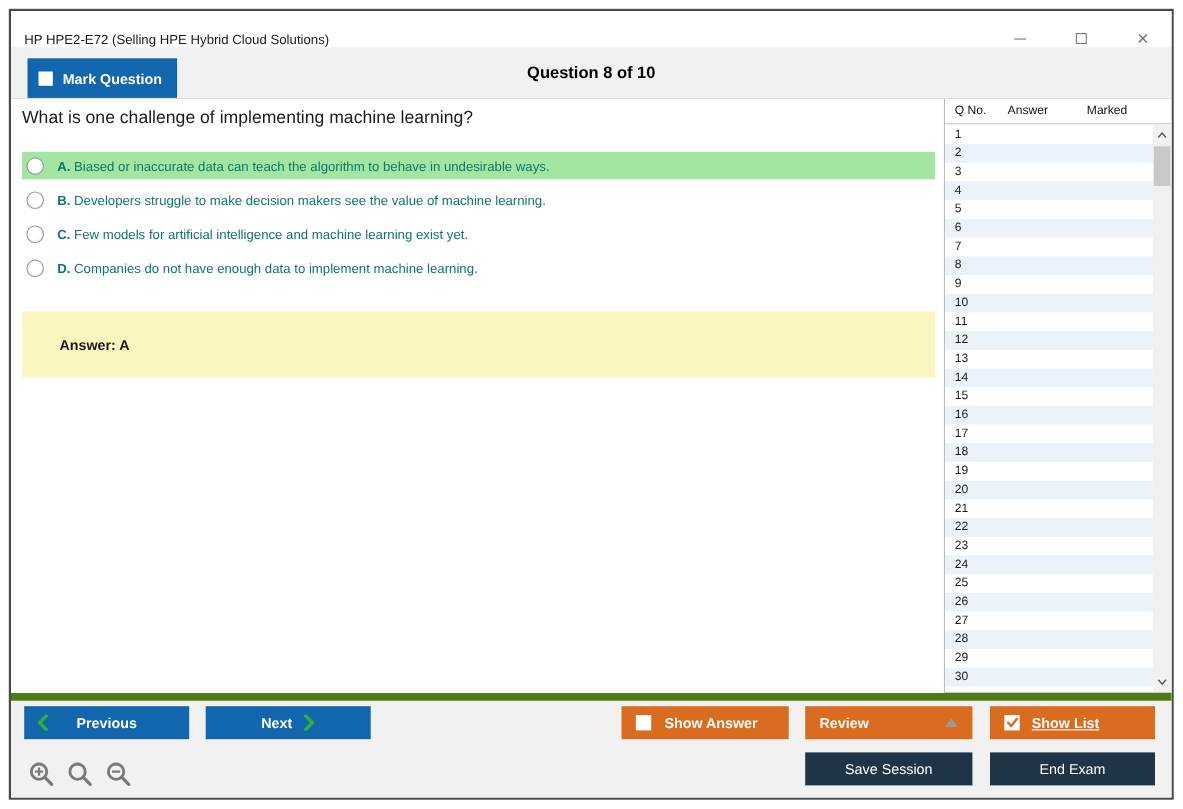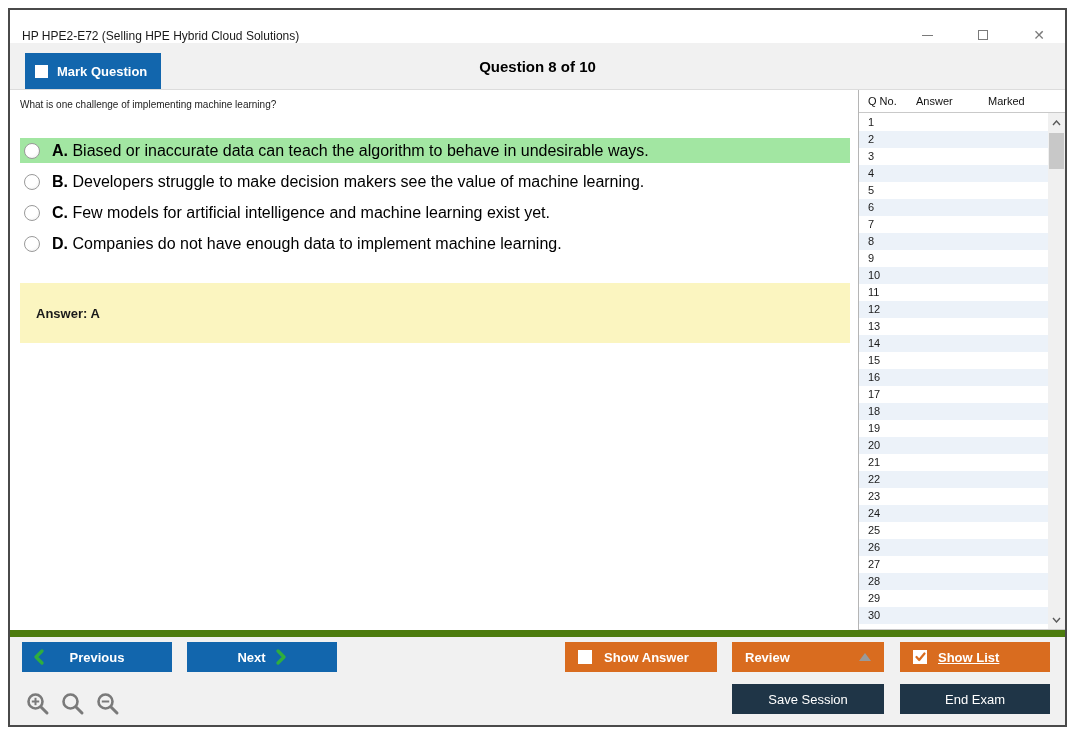--- a/index.html
+++ b/index.html
@@ -30,27 +30,27 @@
   
   .headerstrip{height:46px;background:var(--strip);position:relative;flex:0 0 auto;}
   .mark-btn{position:absolute;left:15px;top:10px;height:36px;min-width:132px;background:var(--blue);border:none;display:flex;align-items:center;gap:9px;padding:0 14px 0 10px;cursor:pointer;}
   .mark-btn .cb{width:13px;height:13px;background:#fff;flex:0 0 auto;}
   .mark-btn .lbl{color:#fff;font-weight:bold;font-size:13px;}
   .q-counter{position:absolute;left:0;right:0;top:0;height:46px;display:flex;align-items:center;justify-content:center;font-size:15px;font-weight:bold;color:#000;pointer-events:none;}
 
   
   .content{flex:1 1 auto;display:flex;border-top:1px solid #dcdcdc;min-height:0;}
   .main{position:relative;width:848px;background:#fff;}
-  .question-text{position:absolute;left:10px;top:9px;font-size:10px;color:#1c1c1c;}
+  .question-text{position:absolute;left:10px;top:9px;font-size:16px;color:#1c1c1c;}
   .options{position:absolute;left:10px;top:48px;width:830px;}
   .option{display:flex;align-items:center;height:25px;margin-bottom:6px;padding-left:4px;cursor:pointer;}
   .option.highlighted{background:var(--green-hl);}
   .radio{width:16px;height:16px;border-radius:50%;border:1.5px solid #9a9a9a;background:radial-gradient(circle at 35% 30%,#ffffff 55%,#e9e9e9 100%);flex:0 0 auto;}
-  .opt-text{font-size:16px;color:#000000;margin-left:12px;white-space:nowrap;}
-  .answer-box{position:absolute;left:10px;top:193px;width:830px;height:60px;background:var(--yellow);display:flex;align-items:center;padding-left:16px;}
+  .opt-text{font-size:12px;color:#0f766e;margin-left:12px;white-space:nowrap;}
+  .answer-box{position:absolute;left:10px;top:193px;width:830px;height:60px;background:var(--yellow);display:flex;align-items:center;padding-left:34px;}
   .answer-box .ans{font-size:13px;font-weight:bold;color:#1a1a1a;}
 
   
   .sidebar{width:207px;border-left:1px solid #b5b5b5;display:flex;flex-direction:column;background:#fff;}
   .sb-header{height:23px;display:flex;align-items:center;border-bottom:1px solid #c9c9c9;font-size:11px;color:#111;flex:0 0 auto;}
   .sb-header .c1{padding-left:9px;width:57px;}
   .sb-header .c2{width:72px;}
   .sb-header .c3{flex:1;}
   .sb-body{position:relative;flex:1 1 auto;overflow:hidden;border-bottom:1px solid #c9c9c9;}
   .sb-list{position:absolute;left:0;top:1px;right:17px;}

